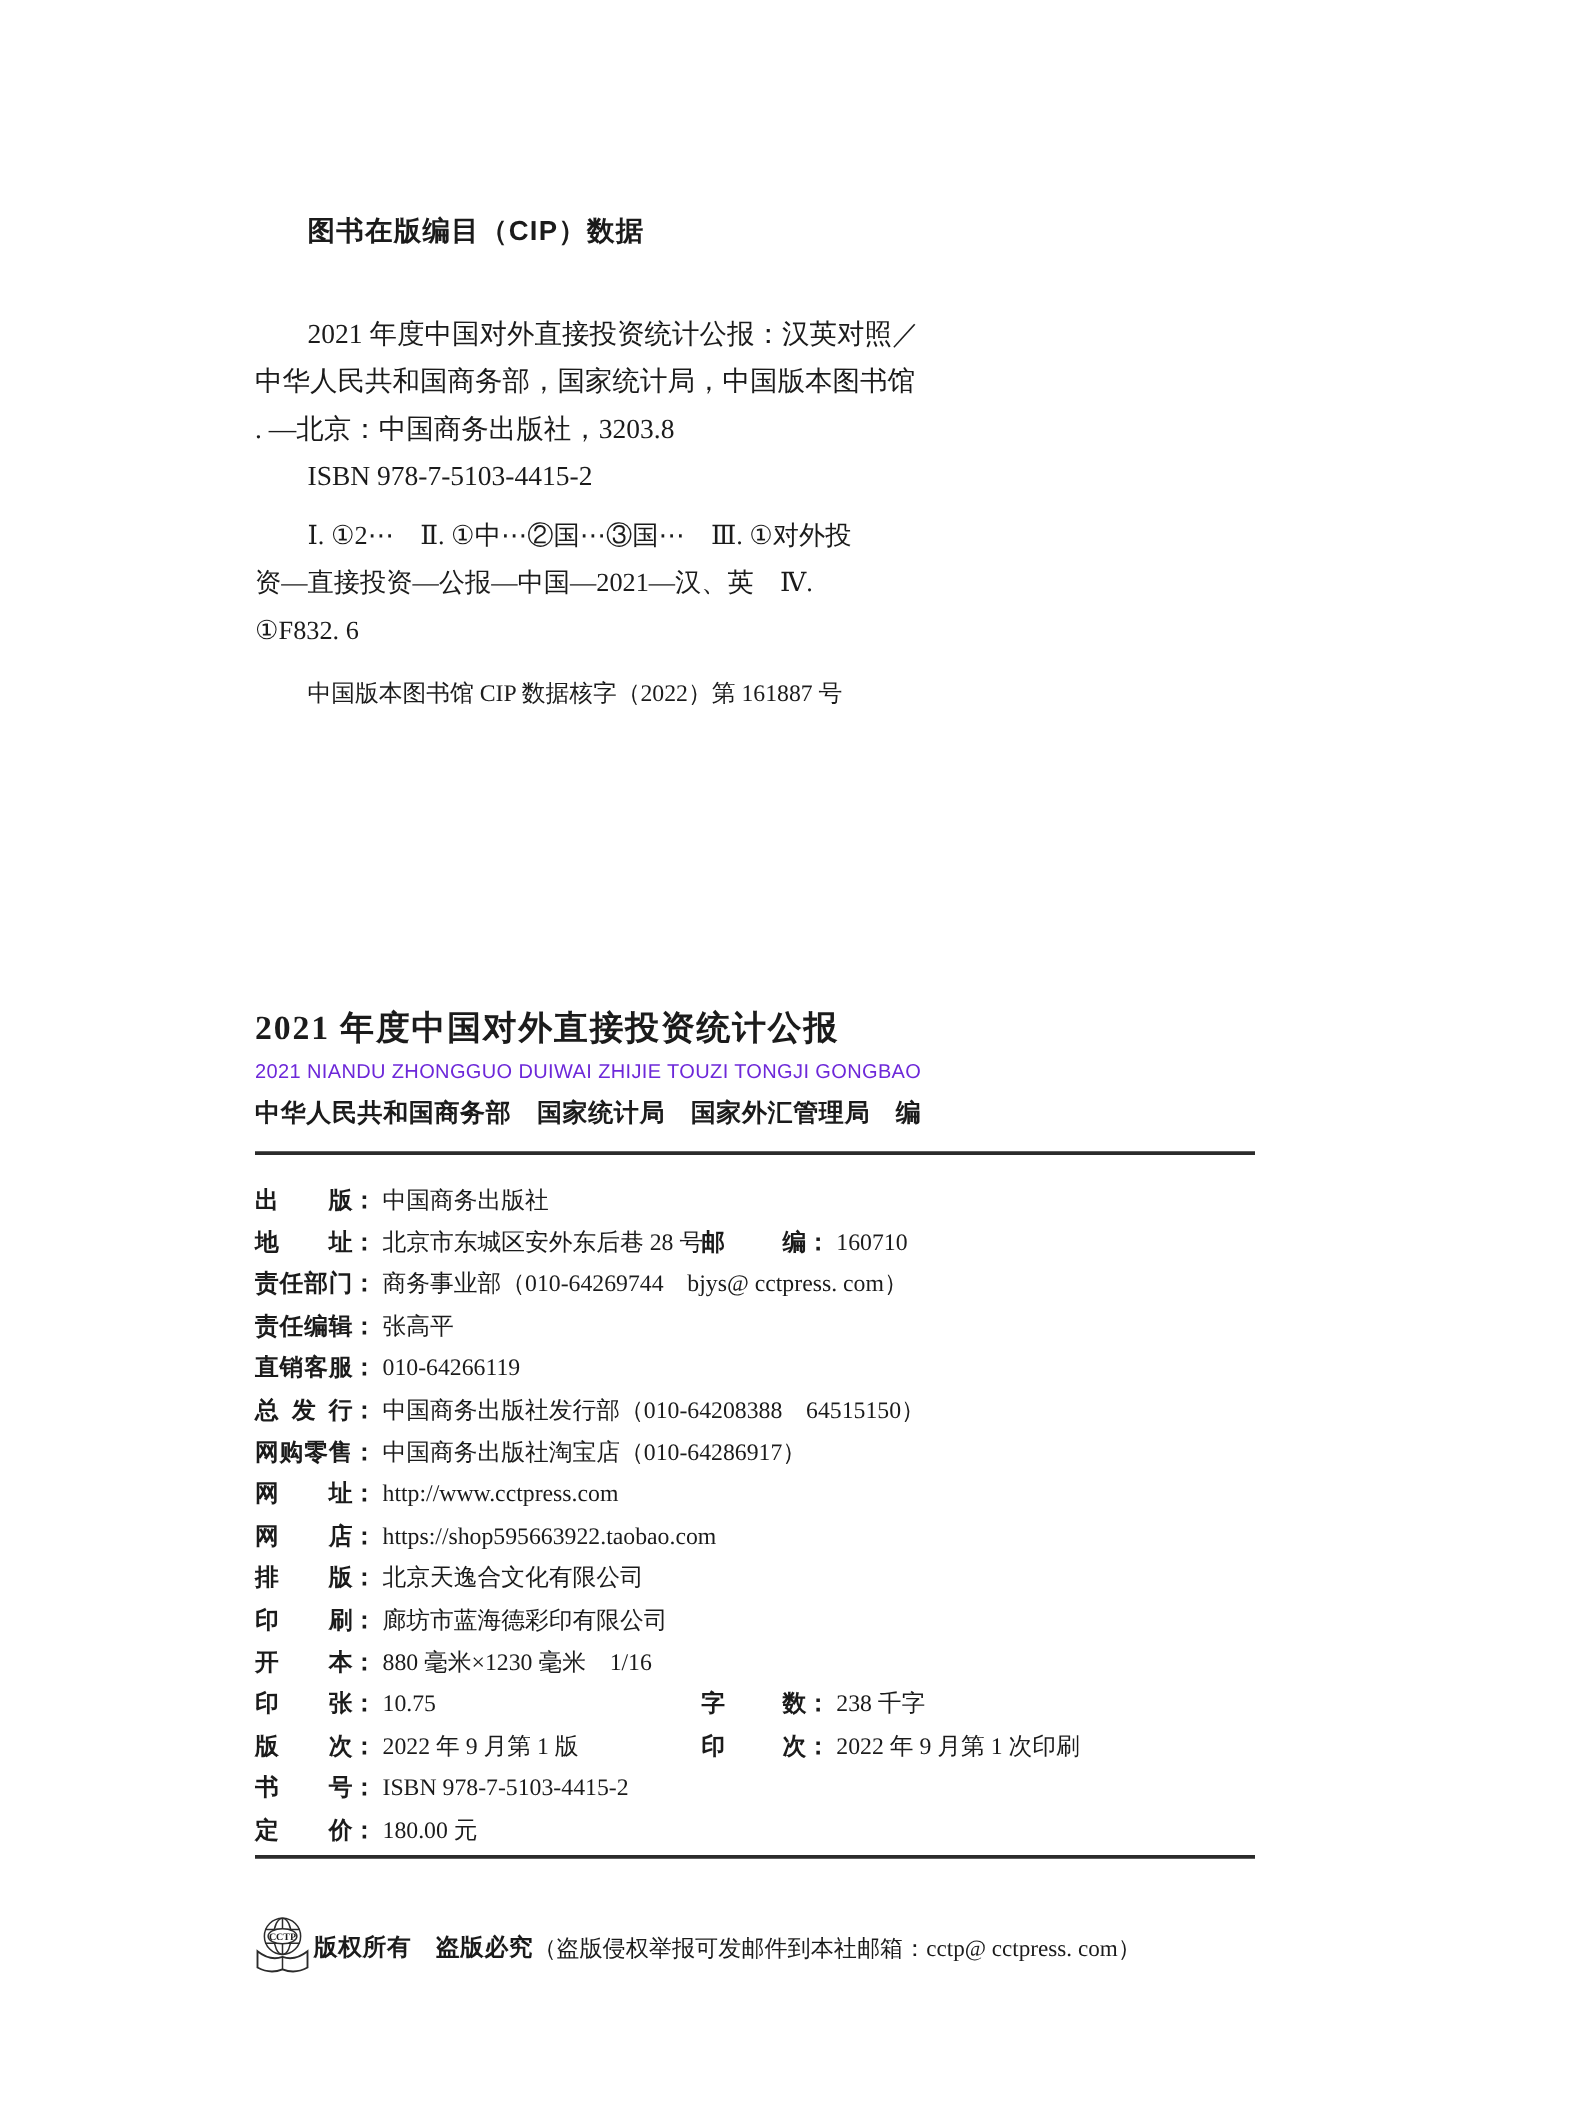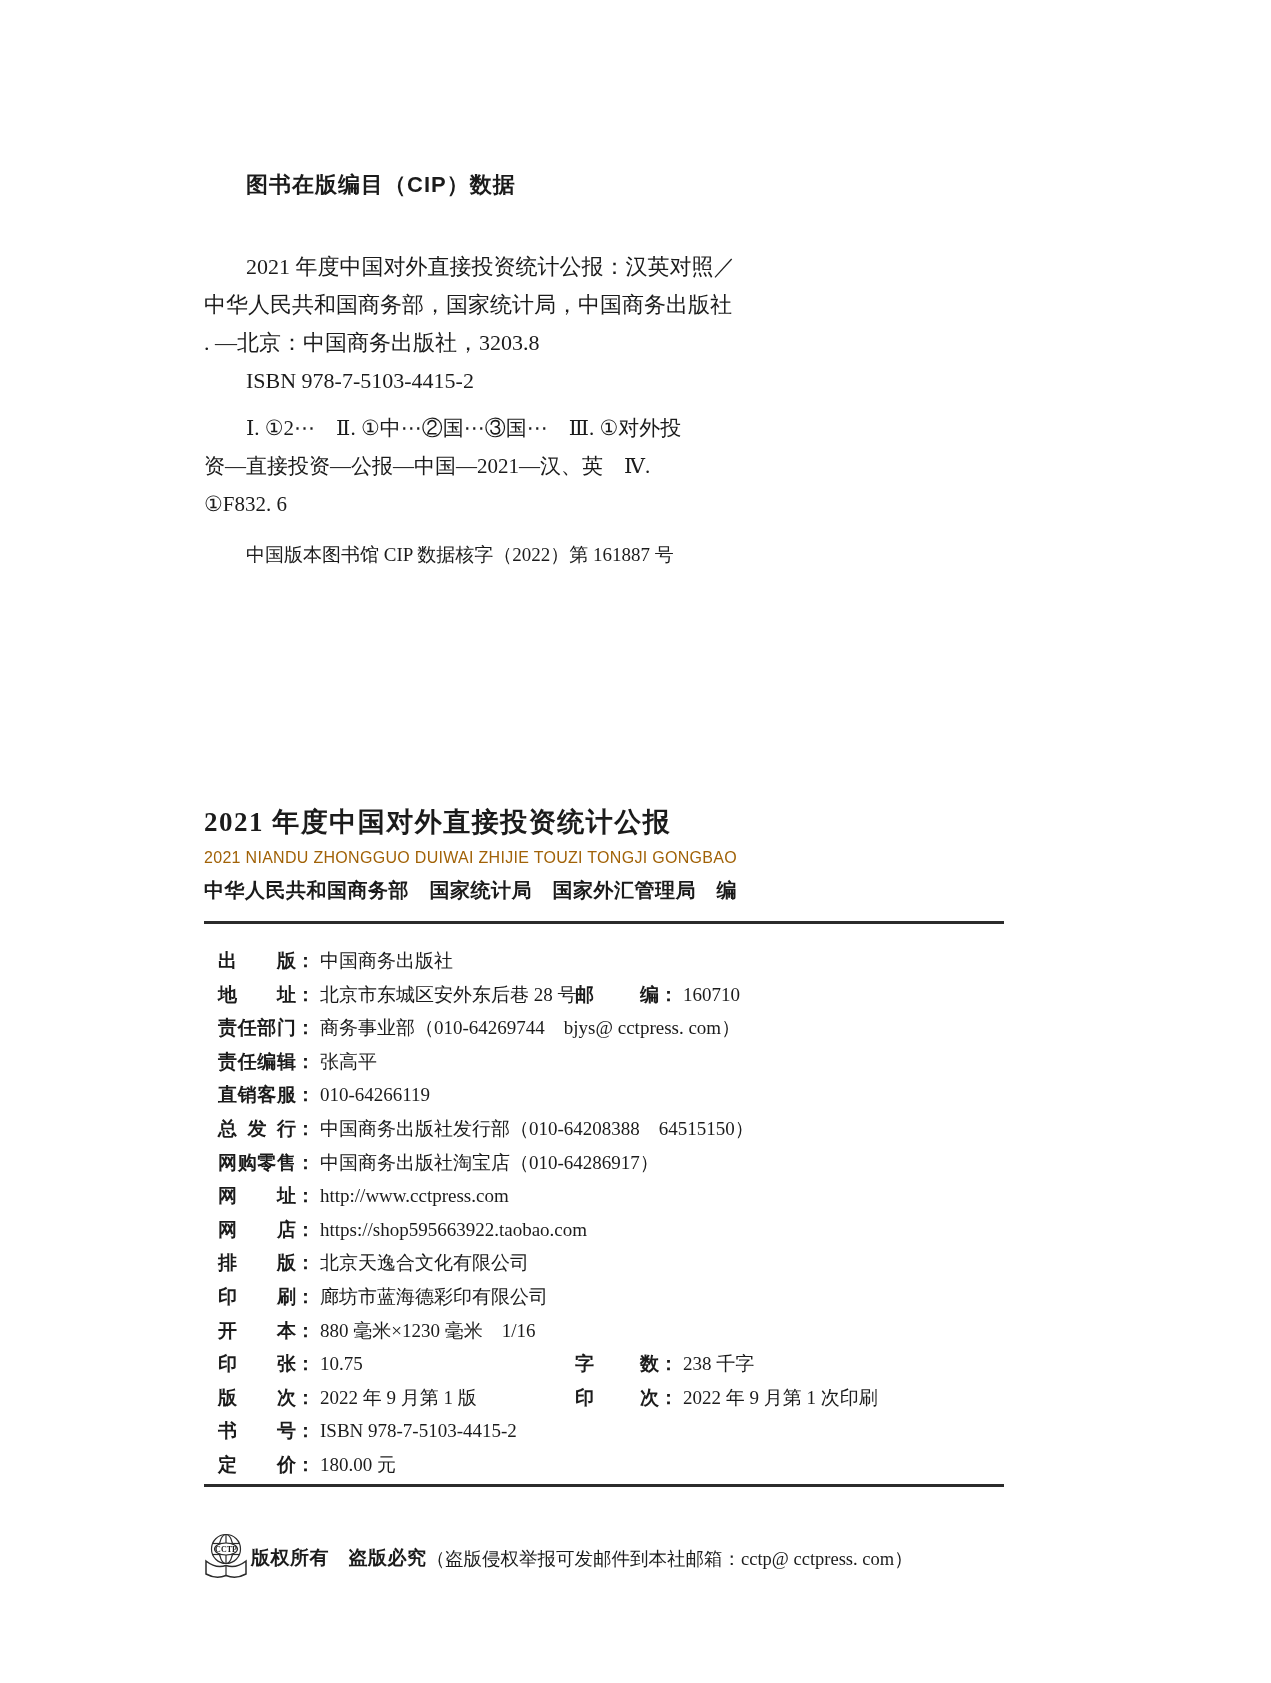--- a/index.html
+++ b/index.html
@@ -15,29 +15,29 @@
   
   .cip-header { left:169px; top:170px; font-size:22px; letter-spacing:1px; }
   .cip-record { left:127px; top:248px; width:620px; font-size:22px; line-height:38px; }
   .cip-class  { left:127px; top:409px; width:620px; font-size:21px; line-height:38px; }
   .line.indent { padding-left:42px; }
   .cip-note { left:169px; top:542px; font-size:19px; }
 
   
   .book-title { left:127px; top:804px; font-size:27px; font-weight:700; letter-spacing:1.5px; }
   .pinyin { left:127px; top:849px; font-size:16px; letter-spacing:0.3px;
-            font-family:"Liberation Sans","DejaVu Sans",sans-serif; font-weight:400; color:#a16207; }
+            font-family:"Liberation Sans","DejaVu Sans",sans-serif; font-weight:400; color:#6d28d9; }
   .editors { left:127px; top:877px; font-size:20px; letter-spacing:0.5px; }
 
   .rule { left:127px; width:800px; height:2.5px; background:#2b2b2b; }
   .rule-top { top:921px; }
   .rule-bottom { top:1484px; }
 
   
-  .colophon { left:127px; top:944px; width:800px;margin-left:14px; }
+  .colophon { left:127px; top:944px; width:800px; }
   .crow { position:relative; height:33.6px; line-height:33.6px; font-size:19px; white-space:nowrap; }
   .lbl { display:inline-block; width:78px; text-align:justify; text-align-last:justify;
          font-family:"Liberation Sans","DejaVu Sans",sans-serif; font-weight:700; vertical-align:top; }
   .colon { font-family:"Liberation Sans","DejaVu Sans",sans-serif; font-weight:700; margin-right:5px; }
   .val { font-family:"Liberation Serif","DejaVu Serif",serif; }
   .col2 { position:absolute; left:357px; top:0; }
   .col2 .lbl { width:84px; }
 
   
   .notice { left:127px; top:1501px; font-size:18.5px; }
@@ -48,21 +48,21 @@
 </style>
 </head>
 <body>
 
 <div class="page">
 
   <div class="abs cip-header heiti">图书在版编目（CIP）数据</div>
 
   <div class="abs cip-record serif">
     <div class="line indent">2021 年度中国对外直接投资统计公报：汉英对照／</div>
-    <div class="line">中华人民共和国商务部，国家统计局，中国商务出版社</div>
+    <div class="line">中华人民共和国商务部，国家统计局，中国版本图书馆</div>
     <div class="line">. —北京：中国商务出版社，3203.8</div>
     <div class="line indent">ISBN 978-7-5103-4415-2</div>
   </div>
 
   <div class="abs cip-class serif">
     <div class="line indent">Ⅰ. ①2⋯　Ⅱ. ①中⋯②国⋯③国⋯　Ⅲ. ①对外投</div>
     <div class="line">资—直接投资—公报—中国—2021—汉、英　Ⅳ.</div>
     <div class="line">①F832. 6</div>
   </div>
 

